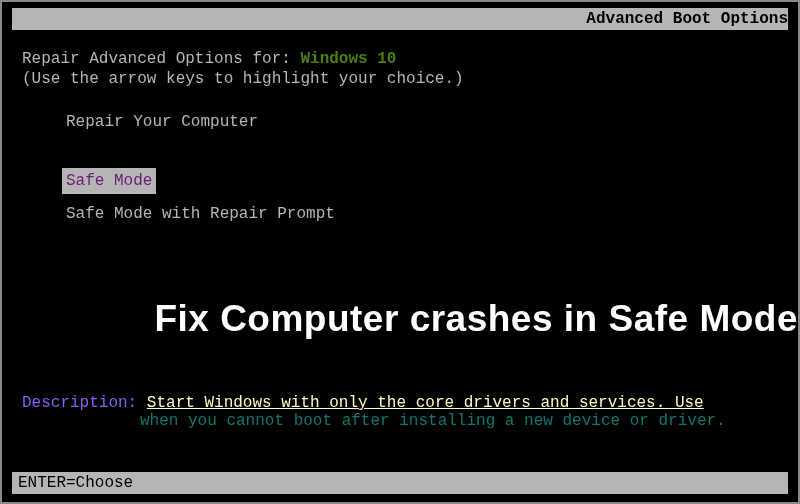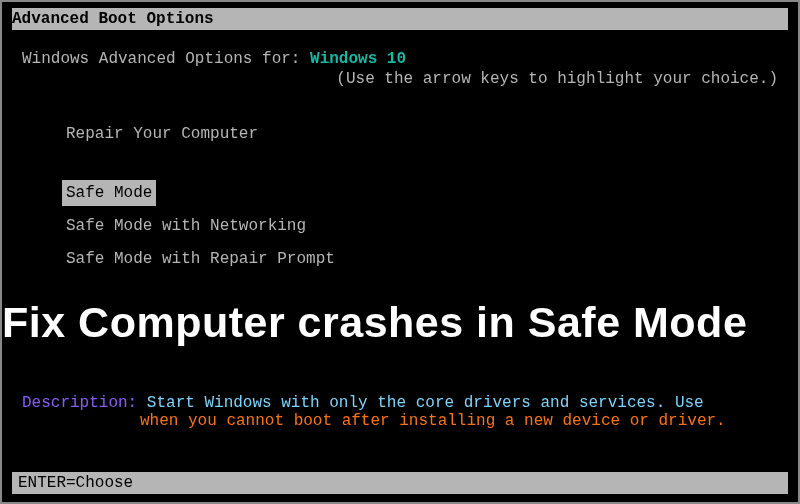--- a/index.html
+++ b/index.html
@@ -14,88 +14,88 @@
       font-family: 'Courier New', Consolas, monospace;
       font-size: 16px;
       color: #b5b5b5;
       overflow: hidden;
       position: relative;
       border: 2px solid #888;
     }
     .title-bar {
       background: #b5b5b5;
       color: #000;
-      text-align: left;
+      text-align: right;
       padding: 2px 0;
       font-weight: bold;
       margin: 6px 10px 0 10px;
     }
     .content {
       padding: 20px 20px 0 20px;
     }
     .prompt-line {
       margin-bottom: 2px;
     }
     .os-name {
-      color: #14b8a6;
+      color: #4d7c0f;
       font-weight: bold;
     }
     .hint-line {
-      margin-bottom: 26px;
-      text-align: right;
+      margin-bottom: 14px;
     }
     .menu {
       padding-left: 40px;
     }
     .menu-item {
       line-height: 26px;
       display: inline-block;
       padding: 0 4px;
       margin-top: 7px;
     }
     .menu-row {
       line-height: 26px;
     }
     .gap {
       height: 26px;
     }
     .selected {
       background: #b5b5b5;
-      color: #000000;
+      color: #701a75;
     }
     .overlay-caption {
       position: absolute;
       left: 0;
       right: 0;
       top: 284px;
       background: #000;
       color: #fff;
       font-family: 'Segoe UI', Arial, sans-serif;
-      font-size: 43px;
+      font-size: 37px;
       font-weight: 600;
-      text-align: left;
+      text-align: right;
       padding: 12px 0 18px 0;
       letter-spacing: 0.5px;
     }
     .description {
       position: absolute;
       left: 20px;
       right: 20px;
       top: 392px;
       font-family: 'Courier New', Consolas, monospace;
     }
     .desc-label {
       color: #8b5cf6;
     }
     .desc-text {
-      color: #7dd3fc;
+      color: #fef9c3;
+      text-decoration: underline;
     }
     .desc-line2 {
       padding-left: 118px;
-      color: #f97316;
+      color: #0f766e;
     }
     .footer-bar {
       position: absolute;
       left: 10px;
       right: 10px;
       bottom: 8px;
       background: #b5b5b5;
       color: #000;
       padding: 2px 6px;
       display: flex;
@@ -106,29 +106,28 @@
   </style>
 </head>
 <body>
 
 <div class="title-bar">
   <span>Advanced Boot Options</span>
 </div>
 
 <div class="content">
   <div class="prompt-line">
-    <span>Windows Advanced Options for: </span><span class="os-name">Windows 10</span>
+    <span>Repair Advanced Options for: </span><span class="os-name">Windows 10</span>
   </div>
   <div class="hint-line">(Use the arrow keys to highlight your choice.)</div>
 
   <div class="menu">
     <div class="menu-row"><span class="menu-item">Repair Your Computer</span></div>
     <div class="gap"></div>
     <div class="menu-row"><span class="menu-item selected">Safe Mode</span></div>
-    <div class="menu-row"><span class="menu-item">Safe Mode with Networking</span></div>
     <div class="menu-row"><span class="menu-item">Safe Mode with Repair Prompt</span></div>
   </div>
 </div>
 
 <div class="overlay-caption">Fix Computer crashes in Safe Mode</div>
 
 <div class="description">
   <div>
     <span class="desc-label">Description: </span><span class="desc-text">Start Windows with only the core drivers and services. Use</span>
   </div>

